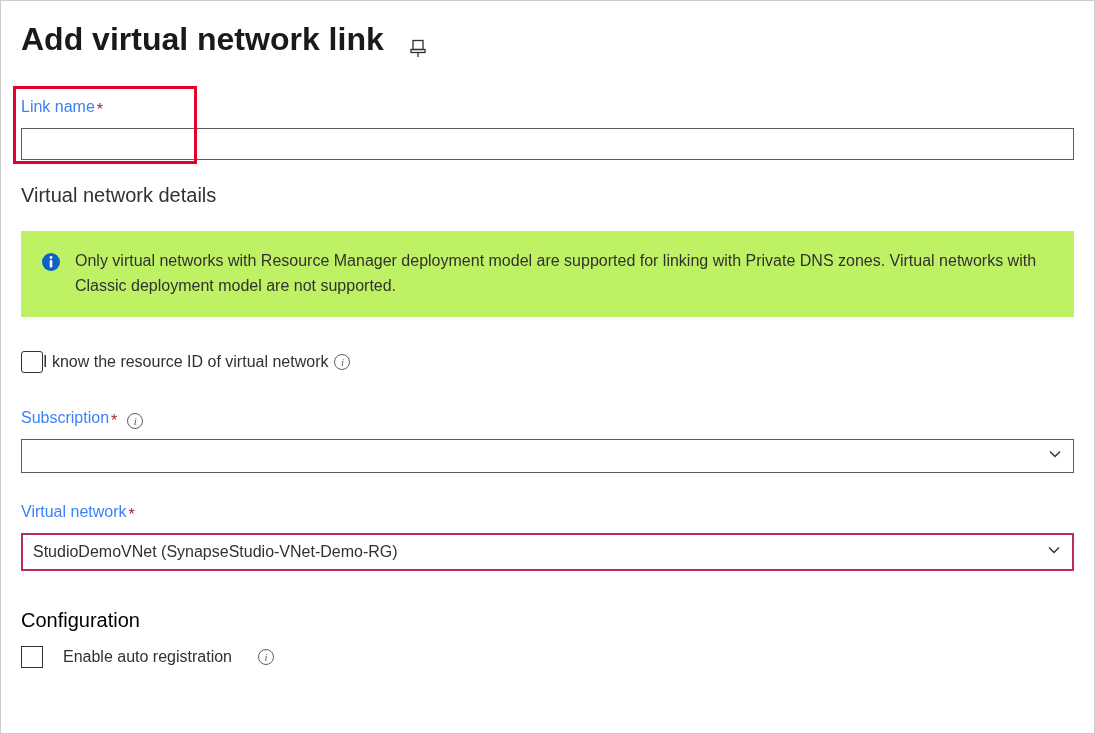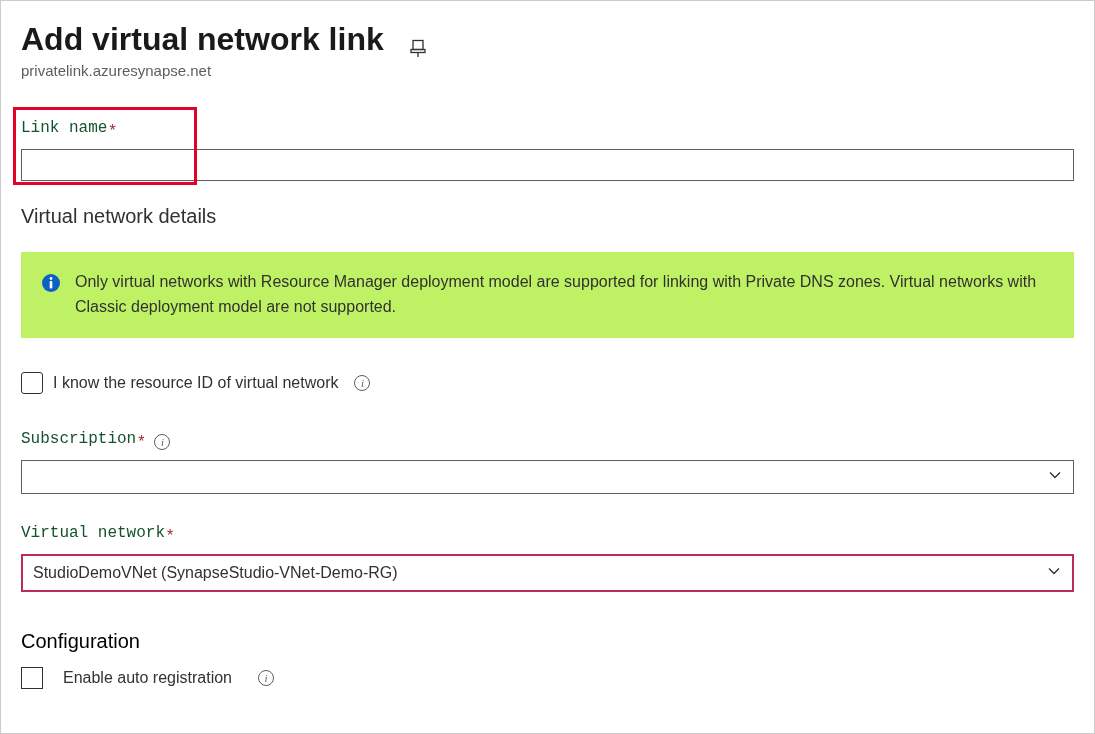--- a/index.html
+++ b/index.html
@@ -38,24 +38,23 @@
   .subtitle {
     font-size: 15px;
     color: #605e5c;
     margin-top: 4px;
   }
   .form-group {
     margin-bottom: 20px;
   }
   .label {
     font-size: 16px;
-    color: #14532d;
+    color: #3b82f6;
     margin-bottom: 6px;
     display: inline-block;
-    font-family: Liberation Mono, monospace;
   }
   .required {
     color: #a4262c;
     margin-left: 2px;
   }
   .text-input {
     width: 100%;
     height: 32px;
     padding: 4px 8px;
     font-size: 14px;
@@ -95,21 +94,21 @@
   }
   .info-icon {
     flex-shrink: 0;
     width: 20px;
     height: 20px;
     margin-top: 3px;
   }
   .checkbox-row {
     display: flex;
     align-items: center;
-    gap: 10px;
+    gap: 0;
     margin-bottom: 36px;
   }
   .checkbox {
     width: 22px;
     height: 22px;
     border: 1px solid #323130;
     border-radius: 3px;
     background: #fff;
     cursor: pointer;
     flex-shrink: 0;
@@ -187,21 +186,20 @@
   <div class="title-row">
     <h1>Add virtual network link</h1>
     <span class="pin-icon">
       <svg width="20" height="20" viewBox="0 0 20 20" fill="none" stroke="#323130" stroke-width="1.3">
         <rect x="5" y="2.5" width="10" height="9"></rect>
         <rect x="3" y="11.5" width="14" height="3"></rect>
         <line x1="10" y1="14.5" x2="10" y2="19"></line>
       </svg>
     </span>
   </div>
-  <div class="subtitle">privatelink.azuresynapse.net</div>
 </div>
 
 <div class="form-group link-name-wrapper">
   <div class="link-name-label-box"></div>
   <div class="label-row">
     <span class="label">Link name</span>
     <span class="required">*</span>
   </div>
   <input type="text" class="text-input" value="" style="">
 </div>

